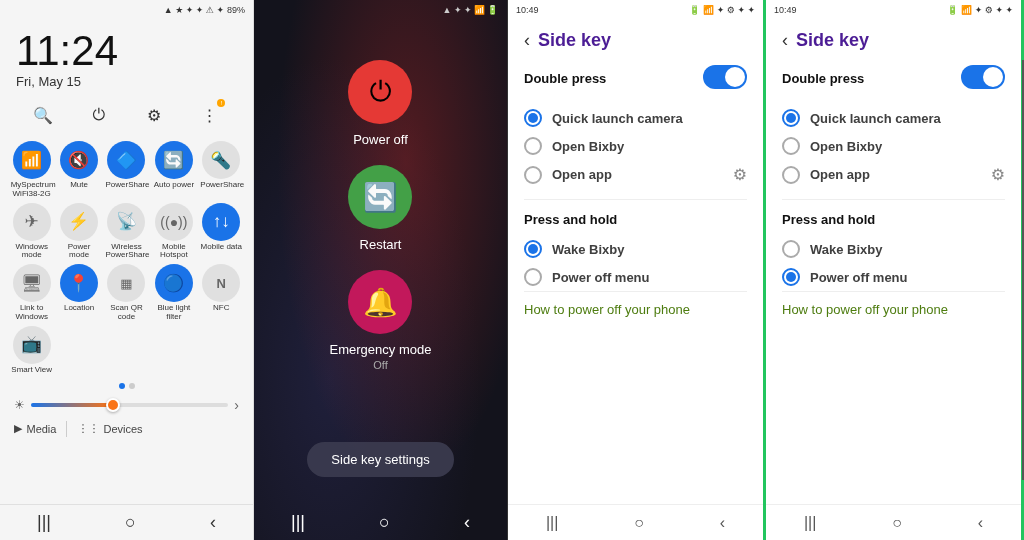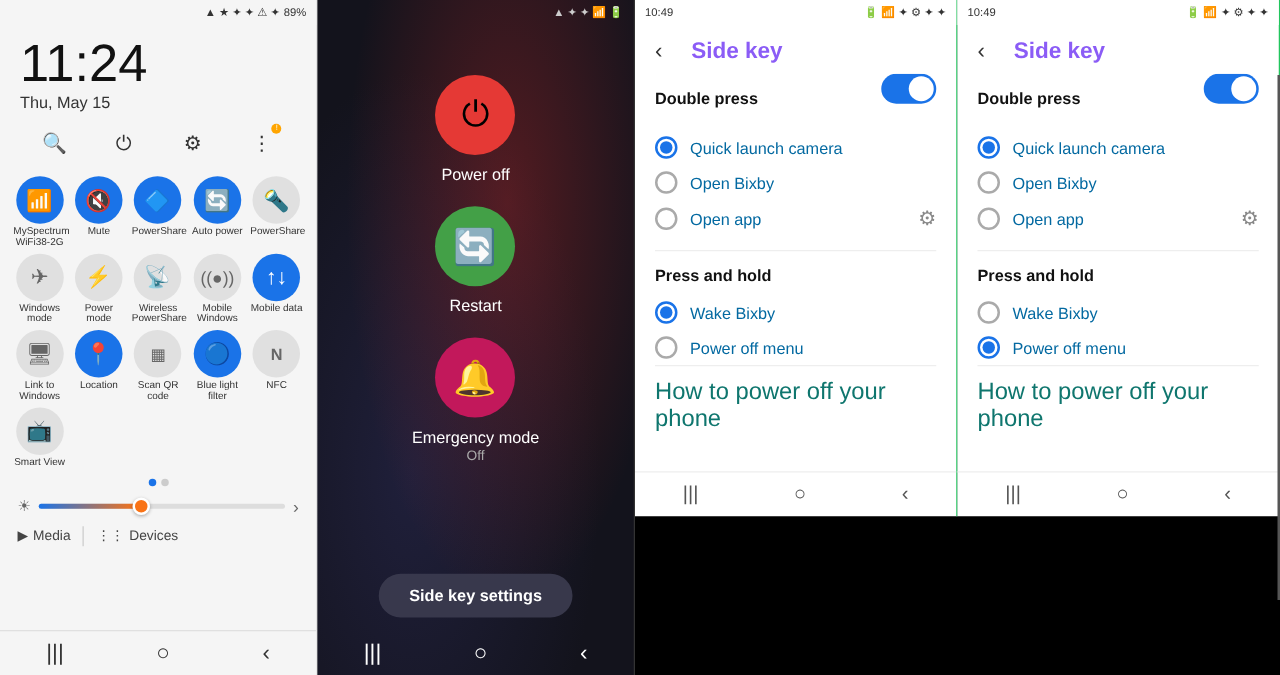--- a/index.html
+++ b/index.html
@@ -264,48 +264,47 @@
     }
     .power-item-sublabel {
       font-size: 11px;
       color: #aaa;
       text-align: center;
       margin-top: -6px;
     }
 
     .side-key-settings-btn {
       z-index: 1;
-      margin-bottom: 10px;
+      margin-bottom: 27px;
       padding: 10px 24px;
       background: rgba(60,60,80,0.9);
       color: white;
       border-radius: 20px;
       font-size: 13px;
       cursor: pointer;
       border: none;
-      font-weight: bold;
     }
 
     .nav-bar-2 {
       width: 100%;
       height: 36px;
       display: flex;
       justify-content: space-around;
       align-items: center;
       z-index: 1;
     }
 
     
     .panel3, .panel4 {
       width: 258px;
-      height: 413px;
+      height: 540px;
       background: #fff;
       display: flex;
       flex-direction: column;
-      border-right: 1px solid #22c55e;
+      border-right: 3px solid #22c55e;
     }
 
     .status-bar-34 {
       height: 20px;
       background: #fff;
       display: flex;
       justify-content: space-between;
       align-items: center;
       padding: 0 8px;
       font-size: 9px;
@@ -319,41 +318,40 @@
       gap: 8px;
     }
     .back-arrow {
       font-size: 18px;
       color: #333;
       cursor: pointer;
     }
     .page-title {
       font-size: 18px;
       font-weight: 600;
-      color: #8b5cf6;
-      margin-left: 15px;
+      color: #4c1d95;
     }
 
     .settings-content {
       flex: 1;
       overflow-y: auto;
       padding: 0 16px;
     }
 
     .section-label {
       font-size: 13px;
       font-weight: 600;
       color: #111;
       margin: 12px 0 8px;
     }
 
     .toggle-row {
       display: flex;
       justify-content: space-between;
-      align-items: flex-start;
+      align-items: center;
       margin-bottom: 10px;
     }
 
     .toggle-switch {
       width: 44px;
       height: 24px;
       border-radius: 12px;
       background: #1a73e8;
       position: relative;
       cursor: pointer;
@@ -390,39 +388,40 @@
       border-color: #aaa;
     }
     .radio-inner {
       width: 10px;
       height: 10px;
       border-radius: 50%;
       background: #1a73e8;
     }
     .radio-label {
       font-size: 13px;
-      color: #0369a1;
+      color: #404040;
+      font-weight: bold;
     }
 
     .gear-icon-sm {
       margin-left: auto;
       font-size: 16px;
       color: #888;
       cursor: pointer;
     }
 
     .divider {
       height: 1px;
       background: #eee;
       margin: 10px 0;
     }
 
     .link-text {
-      font-size: 19px;
-      color: #0f766e;
+      font-size: 13px;
+      color: #4d7c0f;
       padding: 10px 0;
       cursor: pointer;
       border-top: 1px solid #eee;
     }
 
     .nav-bar-34 {
       height: 36px;
       display: flex;
       justify-content: space-around;
       align-items: center;
@@ -435,21 +434,21 @@
 <body>
 
 <div class="panel1">
   <div class="status-bar-1">
     <span>▲ ★ ✦ ✦ ⚠ ✦</span>
     <span>89%</span>
   </div>
 
   <div class="time-display">
     <div class="time">11:24</div>
-    <div class="date">Thu, May 15</div>
+    <div class="date">Fri, May 15</div>
   </div>
 
   <div class="quick-actions-bar">
     <div class="qa-icon">🔍</div>
     <div class="qa-icon">⏻</div>
     <div class="qa-icon">⚙</div>
     <div class="qa-icon">
       ⋮
       <span class="badge">!</span>
     </div>
@@ -486,21 +485,21 @@
       <div class="toggle-circle inactive">⚡</div>
       <span class="toggle-label">Power mode</span>
     </div>
     <div class="toggle-item">
       <div class="toggle-circle inactive">📡</div>
       <span class="toggle-label">Wireless PowerShare</span>
     </div>
 
     <div class="toggle-item">
       <div class="toggle-circle inactive" style="font-size:14px;">((●))</div>
-      <span class="toggle-label">Mobile Windows</span>
+      <span class="toggle-label">Mobile Hotspot</span>
     </div>
     <div class="toggle-item">
       <div class="toggle-circle active">↑↓</div>
       <span class="toggle-label">Mobile data</span>
     </div>
     <div class="toggle-item">
       <div class="toggle-circle inactive">🖥</div>
       <span class="toggle-label">Link to Windows</span>
     </div>
     <div class="toggle-item">

